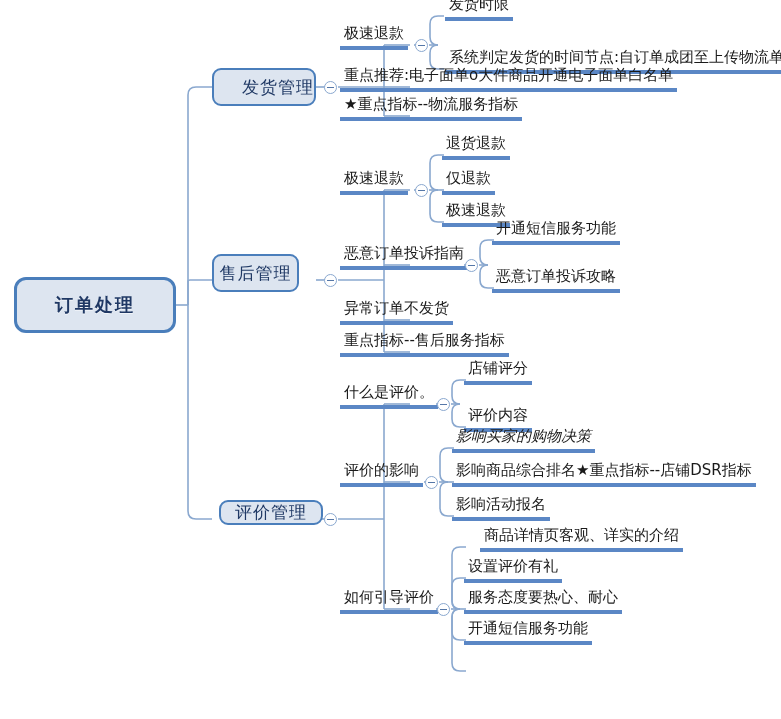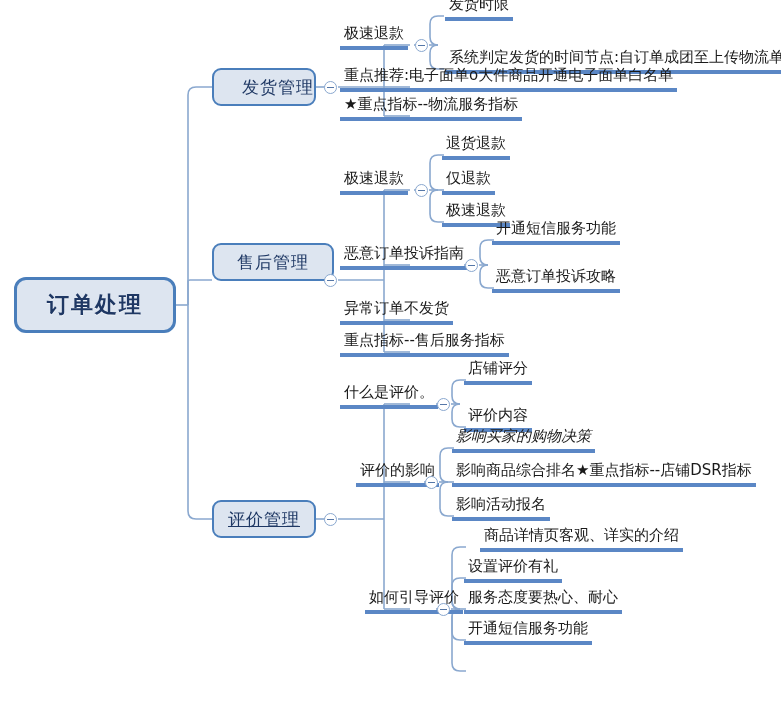--- a/index.html
+++ b/index.html
@@ -30,21 +30,21 @@
   }
 
   
   .root-node {
     position: absolute;
     box-sizing: border-box;
     background: #dde5f0;
     border: 3px solid #4a7ebb;
     border-radius: 12px;
     color: #1f3864;
-    font-size: 22px;
+    font-size: 18px;
     font-weight: bold;
     letter-spacing: 2px;
     display: flex;
     align-items: center;
     justify-content: center;
     text-shadow: 0 1px 0 rgba(255,255,255,0.6);
   }
 
   
   .branch-node {
@@ -165,24 +165,24 @@
       <path d="M460,609 Q452,609 452,617 L452,632 Q452,640 460,640 L466,640"></path>
       <path d="M460,609 Q452,609 452,617 L452,663 Q452,671 460,671 L466,671"></path>
     </g>
   </svg>
 
   <div class="root-node" style="left:14px; top:277px; width:162px; height:56px;">订单处理</div>
 
   <div class="branch-node" style="left:212px; top:68px; width:104px; height:38px;padding-left:28px;">发货管理</div>
   <div class="collapse-icon" style="left:324px; top:81px;"></div>
 
-  <div class="branch-node" style="left:212px; top:243px; width:122px; height:38px;">售后管理</div>
+  <div class="branch-node" style="left:212px; top:254px; width:87px; height:38px;">售后管理</div>
   <div class="collapse-icon" style="left:324px; top:274px;"></div>
 
-  <div class="branch-node" style="left:212px; top:500px; width:104px; height:38px;text-decoration:underline;">评价管理</div>
+  <div class="branch-node" style="left:219px; top:500px; width:104px; height:25px;">评价管理</div>
   <div class="collapse-icon" style="left:324px; top:513px;"></div>
 
   <div class="topic" style="left:340px; top:24px;">极速退款</div>
   <div class="collapse-icon" style="left:415px; top:39px;"></div>
 
   <div class="topic" style="left:445px; top:-5px;">发货时限</div>
   <div class="topic" style="left:445px; top:48px;">系统判定发货的时间节点:自订单成团至上传物流单号</div>
 
   <div class="topic" style="left:340px; top:66px;">重点推荐:电子面单o大件商品开通电子面单白名单</div>
 
@@ -204,28 +204,28 @@
   <div class="topic" style="left:340px; top:299px;">异常订单不发货</div>
 
   <div class="topic" style="left:340px; top:331px;">重点指标--售后服务指标</div>
 
   <div class="topic" style="left:340px; top:383px;">什么是评价。</div>
   <div class="collapse-icon" style="left:437px; top:398px;"></div>
 
   <div class="topic" style="left:464px; top:359px;">店铺评分</div>
   <div class="topic" style="left:464px; top:406px;">评价内容</div>
 
-  <div class="topic" style="left:356px; top:461px;text-align:right;">评价的影响</div>
+  <div class="topic" style="left:340px; top:461px;text-align:right;">评价的影响</div>
   <div class="collapse-icon" style="left:425px; top:476px;"></div>
 
   <div class="topic" style="left:452px; top:427px;font-style:italic;">影响买家的购物决策</div>
   <div class="topic" style="left:452px; top:461px;">影响商品综合排名★重点指标--店铺DSR指标</div>
   <div class="topic" style="left:452px; top:495px;">影响活动报名</div>
 
-  <div class="topic" style="left:340px; top:588px;margin-left:25px;">如何引导评价</div>
+  <div class="topic" style="left:340px; top:588px;">如何引导评价</div>
   <div class="collapse-icon" style="left:437px; top:603px;"></div>
 
   <div class="topic" style="left:464px; top:526px;margin-left:16px;">商品详情页客观、详实的介绍</div>
   <div class="topic" style="left:464px; top:557px;">设置评价有礼</div>
   <div class="topic" style="left:464px; top:588px;">服务态度要热心、耐心</div>
   <div class="topic" style="left:464px; top:619px;">开通短信服务功能</div>
 
 </div>
 
 </body></html>

